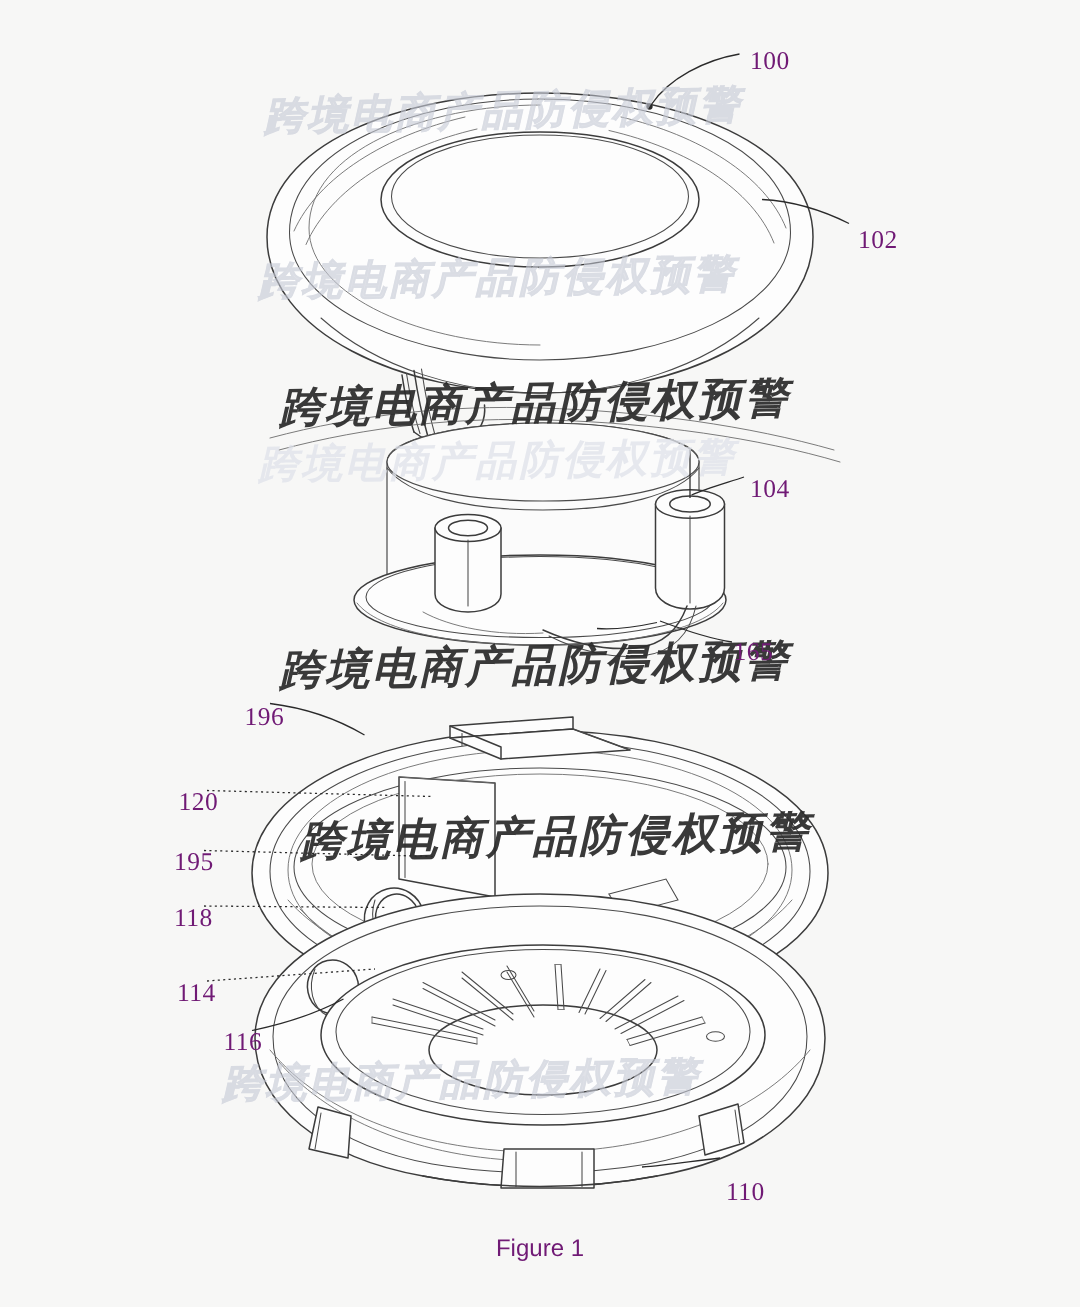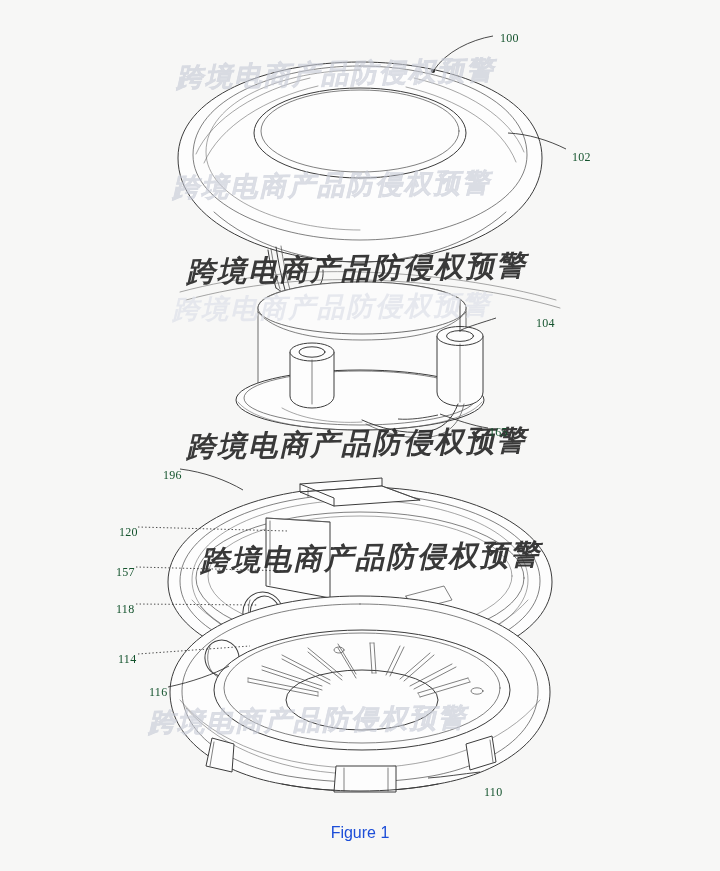--- a/index.html
+++ b/index.html
@@ -43,31 +43,31 @@
   }
   .wm-faint2{
     color:#dfe2ea;
     font-size:27px;
     font-style:italic;
     opacity:.75;
   }
   .ref{
     position:absolute;
     font-family:"Liberation Serif", serif;
-    font-size:12px;
-    color:#14532d;
+    font-size:17px;
+    color:#701a75;
     letter-spacing:.3px;
   }
   .caption{
     position:absolute;
     left:0;width:720px;
     text-align:center;
     font-family:"Liberation Sans", sans-serif;
     font-size:16px;
-    color:#1d4ed8;
+    color:#701a75;
   }
 </style>
 </head>
 <body>
 
 <div id="page">
 
   <svg id="figure-svg" width="720" height="871" viewBox="0 0 720 871">
     <defs>
       <style>
@@ -309,25 +309,25 @@
     <div class="wm wm-dark" style="left:186px;top:253px;transform:rotate(-1.2deg);">跨境电商产品防侵权预警</div>
     <div class="wm wm-faint2" style="left:172px;top:292px;transform:rotate(-1deg);">跨境电商产品防侵权预警</div>
     <div class="wm wm-dark" style="left:186px;top:428px;transform:rotate(-1.2deg);">跨境电商产品防侵权预警</div>
     <div class="wm wm-dark" style="left:200px;top:542px;transform:rotate(-1.2deg);">跨境电商产品防侵权预警</div>
     <div class="wm wm-faint" style="left:148px;top:705px;transform:rotate(-1deg);">跨境电商产品防侵权预警</div>
   </div>
 
   <div class="wm-layer">
     <span class="ref" style="left:500px;top:31px;">100</span>
     <span class="ref" style="left:572px;top:150px;">102</span>
-    <span class="ref" style="left:500px;top:316px;margin-left:36px;">104</span>
+    <span class="ref" style="left:500px;top:316px;">104</span>
     <span class="ref" style="left:489px;top:425px;">165</span>
     <span class="ref" style="left:163px;top:468px;">196</span>
     <span class="ref" style="left:119px;top:525px;">120</span>
-    <span class="ref" style="left:116px;top:565px;">157</span>
+    <span class="ref" style="left:116px;top:565px;">195</span>
     <span class="ref" style="left:116px;top:602px;">118</span>
     <span class="ref" style="left:118px;top:652px;">114</span>
     <span class="ref" style="left:149px;top:685px;">116</span>
     <span class="ref" style="left:484px;top:769px;margin-top:16px;">110</span>
   </div>
 
   <div class="caption" style="top:824px;">Figure 1</div>
 
 </div>
 

